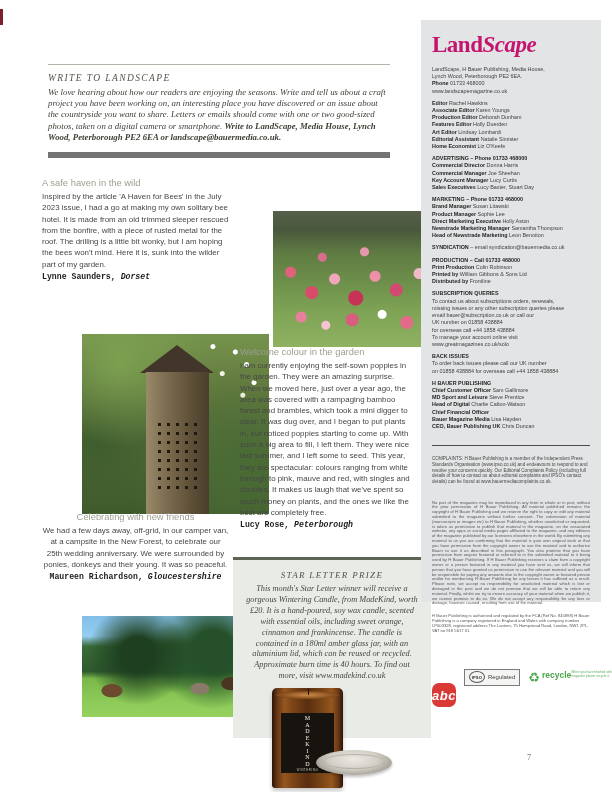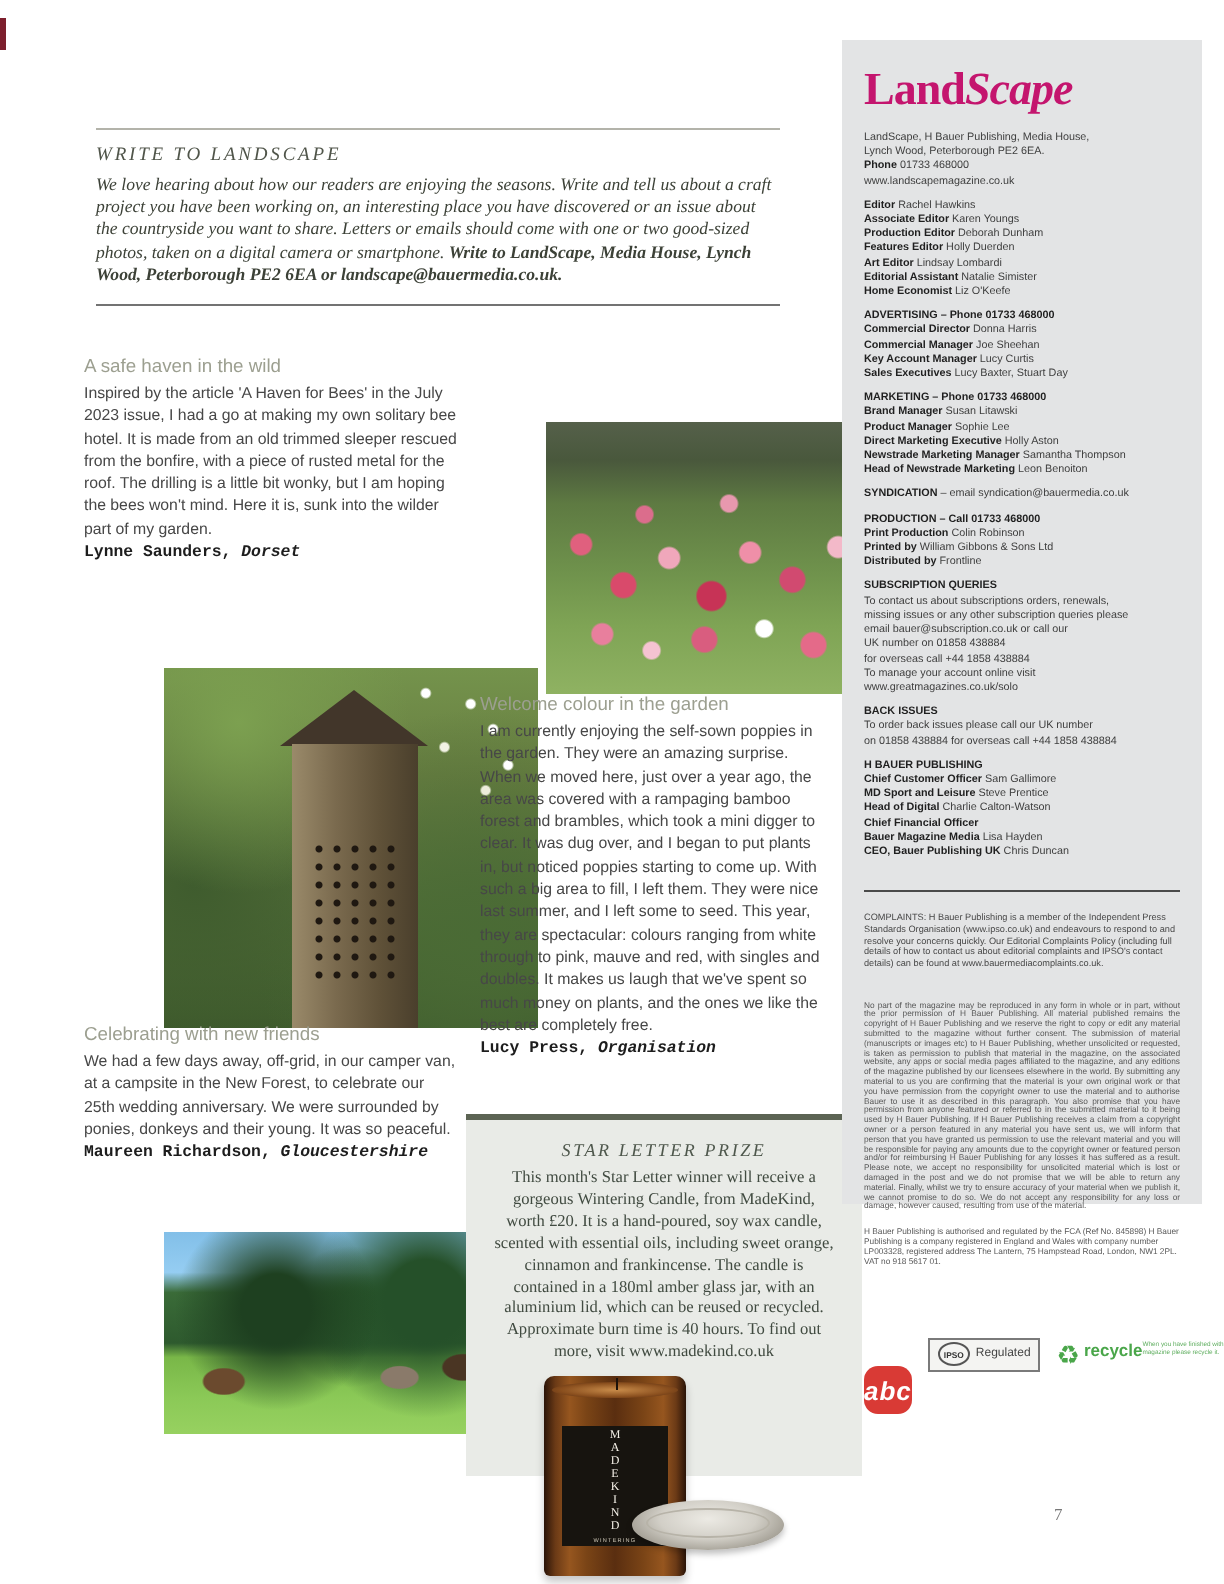--- a/index.html
+++ b/index.html
@@ -4,21 +4,21 @@
 <style>
   html,body{margin:0;padding:0;background:#fff;}
   .sheet{position:relative;width:612px;height:792px;background:#ffffff;overflow:hidden;
          font-family:"Liberation Sans",sans-serif;color:#444;}
 
   
   .spine-mark{position:absolute;left:0;top:9px;width:3px;height:16px;background:#7d1f2d;}
 
   
   .write-to{position:absolute;left:48px;top:64px;width:342px;
-            border-top:1px solid #b3b3aa;border-bottom:1px solid #737373;
+            border-top:1px solid #b3b3aa;border-bottom:6px solid #737373;
             padding:6px 0 9px;}
   .write-to h2{margin:2px 0 4px;font-family:"Liberation Serif",serif;font-style:italic;
                font-weight:400;font-size:9.5px;letter-spacing:1.4px;color:#50554a;}
   .write-to p{margin:0;font-family:"Liberation Serif",serif;font-style:italic;
               font-size:8.8px;line-height:11.2px;color:#3c4137;}
   .write-to b{font-weight:700;}
 
   
   .letter{position:absolute;}
   .letter h3{margin:0 0 3px;font-weight:400;font-size:9.4px;color:#9c9f90;}
@@ -78,21 +78,21 @@
       radial-gradient(circle at 30% 38%, #1e4020 12%, transparent 35%),
       radial-gradient(circle at 70% 34%, #255029 14%, transparent 40%),
       radial-gradient(circle at 50% 42%, #2c5a2c 10%, transparent 32%),
       linear-gradient(180deg,#82bfe8 0%,#95cdf2 20%,#3a6b38 30%,#2e5a2e 55%,#79b748 62%,#8bc957 82%,#97d160 100%);}
 
   
   .star-box{position:absolute;left:233px;top:557px;width:198px;height:181px;
             background:#e9ebe7;border-top:3px solid #5c6454;text-align:center;box-sizing:border-box;}
   .star-box h4{margin:10px 0 4px;font-family:"Liberation Serif",serif;font-style:italic;
                font-weight:400;font-size:9px;letter-spacing:1.3px;color:#4e574c;}
-  .star-box p{margin:0 13px;font-family:"Liberation Serif",serif;
+  .star-box p{margin:0 13px;font-family:"Liberation Serif",serif;font-style:italic;
               font-size:8.3px;line-height:10.9px;color:#414b41;}
 
   
   .jar{position:absolute;left:272px;top:688px;width:71px;height:100px;
        border-radius:5px 5px 3px 3px;
        background:linear-gradient(90deg,#2a1408 0%,#6b3a16 8%,#96561f 18%,#7a4416 30%,
                   #5a2e10 50%,#7a4416 70%,#96561f 84%,#6b3a16 93%,#2a1408 100%);
        box-shadow:0 3px 4px rgba(0,0,0,.22);}
   .jar::before{content:"";position:absolute;left:6%;right:6%;top:3px;height:8px;
        border-radius:50%;background:radial-gradient(ellipse at 50% 50%,#c98c4a 0%,#8a4f1e 60%,#4a240e 100%);}
@@ -165,24 +165,24 @@
       <div class="bee-roof"></div>
       <div class="bee-post">
         <div class="bee-holes"></div>
       </div>
     </div>
   </figure>
 
   <section class="letter" style="left:240px;top:346px;width:170px;">
     <h3>Welcome colour in the garden</h3>
     <p class="body">I am currently enjoying the self-sown poppies in the garden. They were an amazing surprise. When we moved here, just over a year ago, the area was covered with a rampaging bamboo forest and brambles, which took a mini digger to clear. It was dug over, and I began to put plants in, but noticed poppies starting to come up. With such a big area to fill, I left them. They were nice last summer, and I left some to seed. This year, they are spectacular: colours ranging from white through to pink, mauve and red, with singles and doubles. It makes us laugh that we've spent so much money on plants, and the ones we like the best are completely free.</p>
-    <p class="sig"><span>Lucy Press,</span> <span class="loc">Organisation</span></p>
-  </section>
-
-  <section class="letter" style="left:42px;top:511px;width:187px;">
+    <p class="sig"><span>Lucy Rose,</span> <span class="loc">Peterborough</span></p>
+  </section>
+
+  <section class="letter" style="left:42px;top:511px;width:187px;text-align:center;">
     <h3>Celebrating with new friends</h3>
     <p class="body">We had a few days away, off-grid, in our camper van, at a campsite in the New Forest, to celebrate our 25th wedding anniversary. We were surrounded by ponies, donkeys and their young. It was so peaceful.</p>
     <p class="sig"><span>Maureen Richardson,</span> <span class="loc">Gloucestershire</span></p>
   </section>
 
   <figure class="photo" id="photo-ponies"></figure>
 
   <aside class="star-box">
     <h4>STAR LETTER PRIZE</h4>
     <p>This month's Star Letter winner will receive a gorgeous Wintering Candle, from MadeKind, worth £20. It is a hand-poured, soy wax candle, scented with essential oils, including sweet orange, cinnamon and frankincense. The candle is contained in a 180ml amber glass jar, with an aluminium lid, which can be reused or recycled. Approximate burn time is 40 hours. To find out more, visit www.madekind.co.uk</p>

